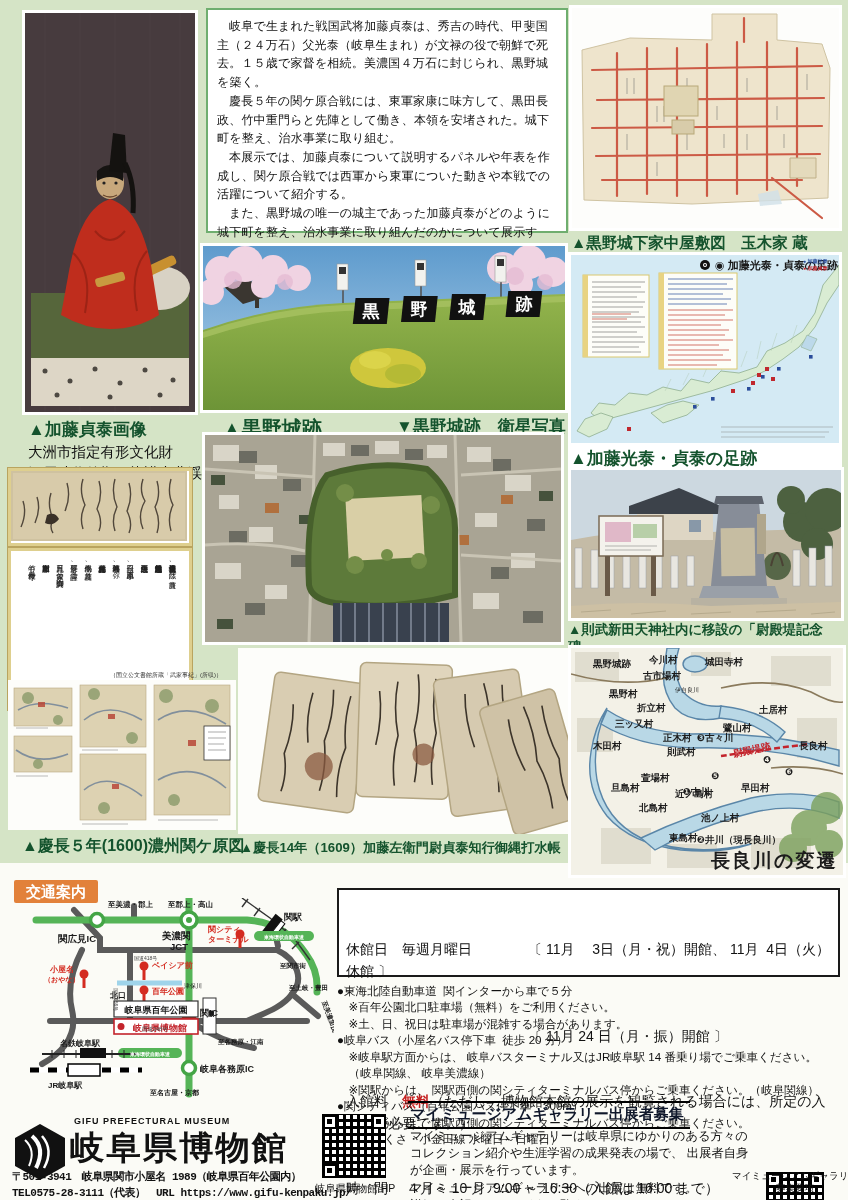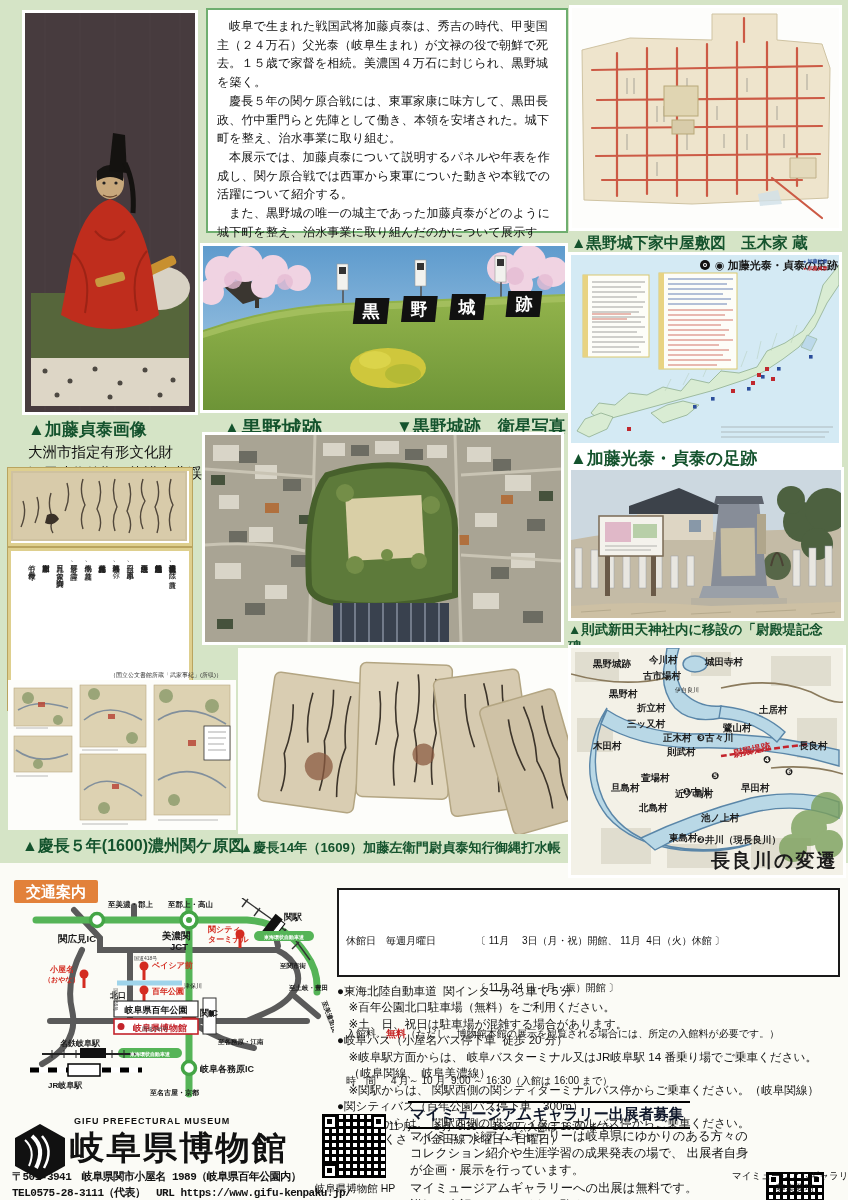--- a/index.html
+++ b/index.html
@@ -12,22 +12,22 @@
   svg{display:block}
   
   #intro{background:#fff;border:2px solid #6fae6f;box-sizing:border-box;padding:7px 9px 4px 9px;
          font-size:12px;line-height:1.56;font-weight:500;letter-spacing:.2px}
   #intro p{margin:0;text-indent:1em}
   #intro .pub{text-indent:0;text-align:right;padding-right:14px}
   
   #transc{writing-mode:vertical-rl;white-space:pre-line;font-size:7.4px;line-height:1.9;
           color:#222;padding:8px 10px;box-sizing:border-box;font-family:"Liberation Serif","DejaVu Serif",serif}
   
-  #hours{background:#fff;border:2px solid #1a1a1a;box-sizing:border-box;padding:12px 7px;
-         font-size:10px;line-height:1.55;font-weight:500;white-space:pre-wrap}
+  #hours{background:#fff;border:2px solid #1a1a1a;box-sizing:border-box;padding:6px 7px;
+         font-size:14px;line-height:1.55;font-weight:500;white-space:pre-wrap}
   #hours .free{color:#c52222;font-weight:bold}
   
   #notes{font-size:11.6px;line-height:1.42;font-weight:500;white-space:pre-wrap}
   
   #bottombg{background:#fbfbf6}
   #kotsu{background:#e2813a;color:#fff;font-weight:bold;font-size:15px;padding:3px 12px;border-radius:2px}
   
   #recruit-h{border-top:2.5px solid #000;border-bottom:2.5px solid #000;color:#0f172a;
              font-size:15px;font-weight:bold;padding:2px 6px 3px 2px;display:inline-block}
   #recruit-b{font-size:12.3px;line-height:1.4;font-weight:500;white-space:pre-line}
@@ -602,21 +602,21 @@
         </g>
     </svg>
     <span class="nl" style="left:22px;top:10px">黒野城跡</span>
     <span class="nl" style="left:78px;top:6px">今川村</span>
     <span class="nl" style="left:72px;top:22px">古市場村</span>
     <span class="nl" style="left:134px;top:8px">城田寺村</span>
     <span class="nl" style="left:38px;top:40px">黒野村</span>
     <span class="nl tiny" style="left:104px;top:38px">伊自良川</span>
     <span class="nl" style="left:66px;top:54px">折立村</span>
     <span class="nl" style="left:188px;top:56px">土居村</span>
-    <span class="nl" style="left:56px;top:70px">三ッ又村</span>
+    <span class="nl" style="left:44px;top:70px">三ッ又村</span>
     <span class="nl" style="left:152px;top:74px">鷺山村</span>
     <span class="nl" style="left:92px;top:84px">正木村</span>
     <span class="nl" style="left:126px;top:84px">❸古々川</span>
     <span class="nl" style="left:96px;top:98px">則武村</span>
     <span class="nl" style="left:228px;top:92px">長良村</span>
     <span class="nl" style="left:22px;top:92px">木田村</span>
     <span class="nl red" style="left:162px;top:96px;transform:rotate(-12deg)">尉殿堤跡</span>
     <span class="nl" style="left:40px;top:134px">旦島村</span>
     <span class="nl" style="left:70px;top:124px">萱場村</span>
     <span class="nl" style="left:112px;top:138px">❶古川</span>

